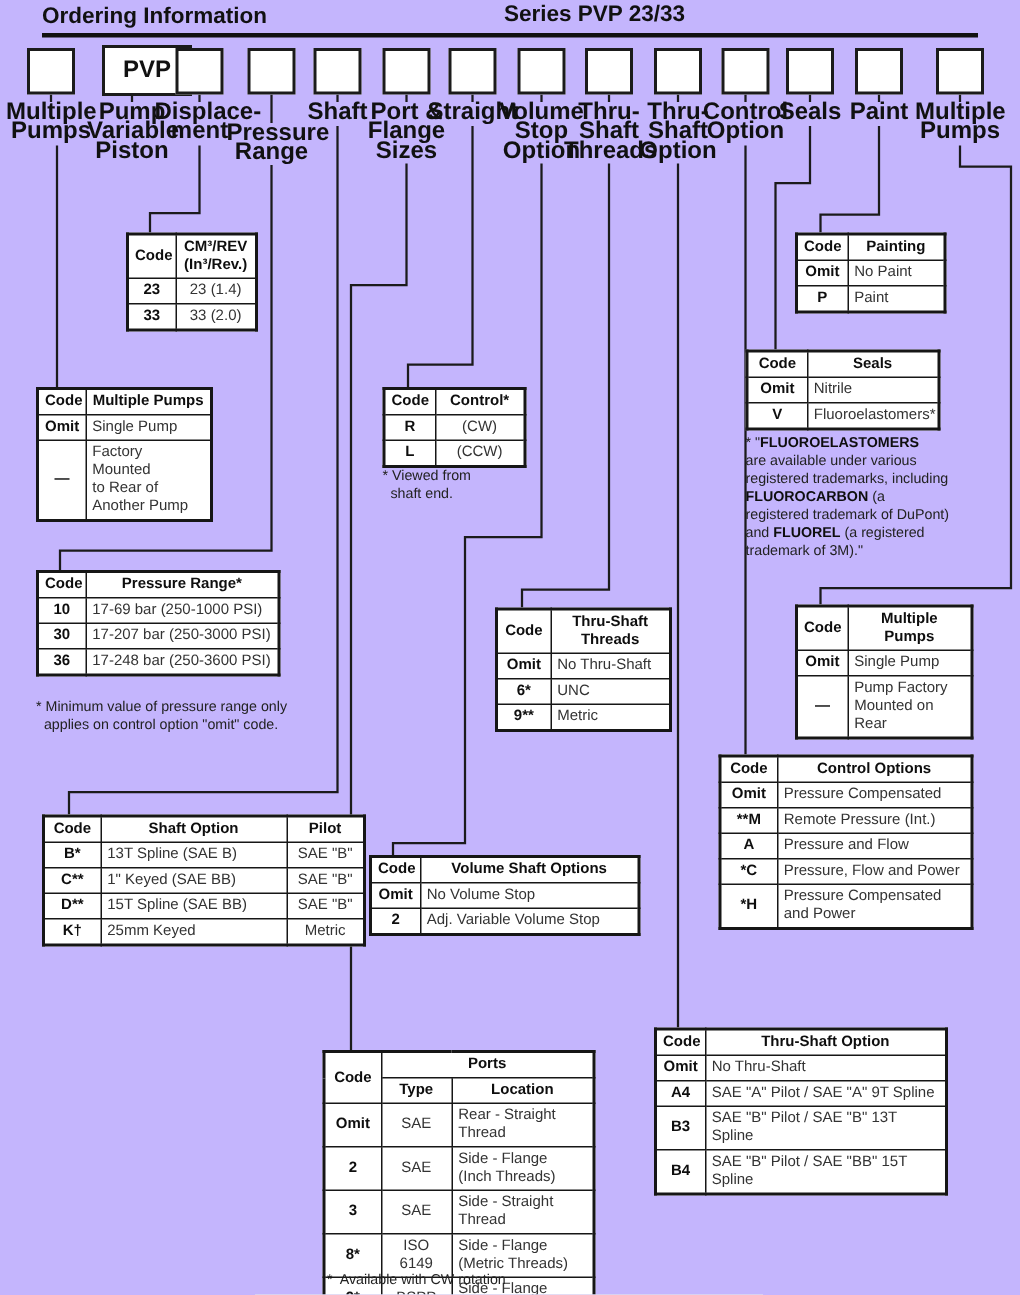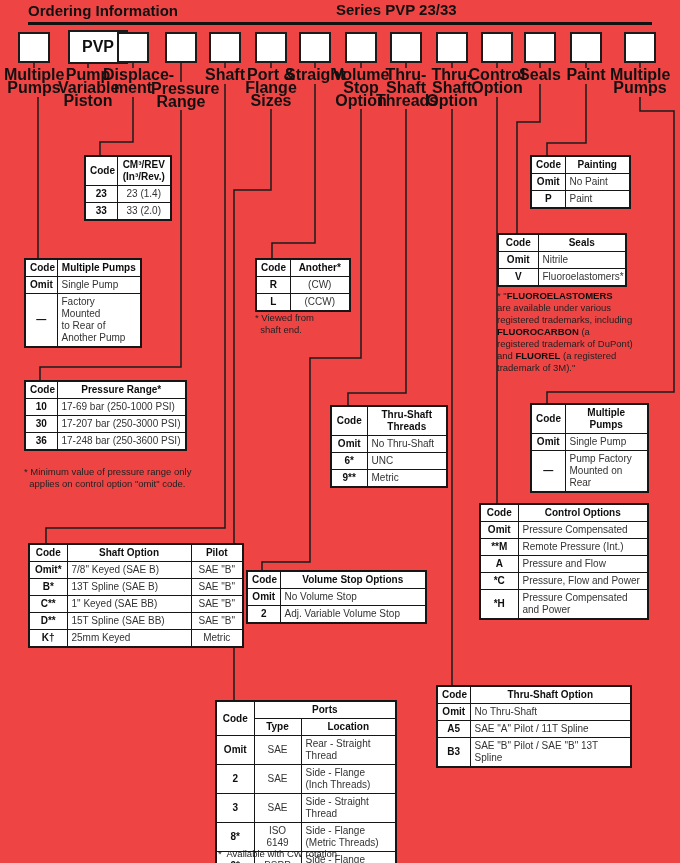--- a/index.html
+++ b/index.html
@@ -1,16 +1,16 @@
 <!DOCTYPE html>
 <html><head>
 <meta charset="utf-8">
 <style>
   html,body{margin:0;padding:0;background:#e8e8e8;}
-  .page{position:relative;width:680px;height:863px;background:#ef4444;overflow:hidden;
+  .page{position:relative;width:680px;height:863px;background:#c4b5fd;overflow:hidden;
         font-family:"Liberation Sans",sans-serif;color:#111;}
   .hdr-title{position:absolute;left:28px;top:2px;font-size:15px;font-weight:bold;}
   .hdr-series{position:absolute;left:336px;top:1px;font-size:15px;font-weight:bold;}
   .hdr-rule{position:absolute;left:28px;top:22px;width:624px;height:3px;background:#111;}
   .codebox{position:absolute;top:32px;width:32px;height:31px;border:2px solid #1b1b1b;background:#fff;box-sizing:border-box;}
   .codebox.pvp{top:30px;width:60px;height:34px;font-size:16px;font-weight:bold;
                display:flex;align-items:center;justify-content:center;}
   .boxlabel{position:absolute;top:68px;width:60px;text-align:center;font-size:16px;font-weight:bold;
             line-height:13px;white-space:pre-line;}
   .boxlabel.low{top:82px;text-align:center;}
@@ -143,21 +143,21 @@
     </table>
 
   <table style="left:255px;top:258px;width:96px">
     <colgroup>
         <col style="width:34px">
         <col>
       </colgroup>
     <tbody>
         <tr>
           <th>Code</th>
-          <th>Another*</th>
+          <th>Control*</th>
         </tr>
     <tr>
           <td class="c">R</td>
           <td class="vc">(CW)</td>
         </tr>
     <tr>
           <td class="c">L</td>
           <td class="vc">(CCW)</td>
         </tr>
   </tbody>
@@ -329,25 +329,20 @@
         <col style="width:124px">
         <col>
       </colgroup>
     <tbody>
         <tr>
           <th>Code</th>
           <th>Shaft Option</th>
           <th>Pilot</th>
         </tr>
     <tr>
-          <td class="c">Omit*</td>
-          <td class="v">7/8" Keyed (SAE B)</td>
-          <td class="vc">SAE "B"</td>
-        </tr>
-    <tr>
           <td class="c">B*</td>
           <td class="v">13T Spline (SAE B)</td>
           <td class="vc">SAE "B"</td>
         </tr>
     <tr>
           <td class="c">C**</td>
           <td class="v">1" Keyed (SAE BB)</td>
           <td class="vc">SAE "B"</td>
         </tr>
     <tr>
@@ -364,21 +359,21 @@
     </table>
 
   <table style="left:246px;top:570px;width:181px">
     <colgroup>
         <col style="width:33px">
         <col>
       </colgroup>
     <tbody>
         <tr>
           <th>Code</th>
-          <th>Volume Stop Options</th>
+          <th>Volume Shaft Options</th>
         </tr>
     <tr>
           <td class="c">Omit</td>
           <td class="v">No Volume Stop</td>
         </tr>
     <tr>
           <td class="c">2</td>
           <td class="v">Adj. Variable Volume Stop</td>
         </tr>
   </tbody>
@@ -440,23 +435,27 @@
     <tbody>
         <tr>
           <th>Code</th>
           <th>Thru-Shaft Option</th>
         </tr>
     <tr>
           <td class="c">Omit</td>
           <td class="v">No Thru-Shaft</td>
         </tr>
     <tr>
-          <td class="c">A5</td>
-          <td class="v">SAE "A" Pilot / 11T Spline</td>
+          <td class="c">A4</td>
+          <td class="v">SAE "A" Pilot / SAE "A" 9T Spline</td>
         </tr>
     <tr>
           <td class="c">B3</td>
           <td class="v">SAE "B" Pilot / SAE "B" 13T Spline</td>
         </tr>
+    <tr>
+          <td class="c">B4</td>
+          <td class="v">SAE "B" Pilot / SAE "BB" 15T Spline</td>
+        </tr>
   </tbody>
     </table>
 
 </div>
 
 </body></html>

